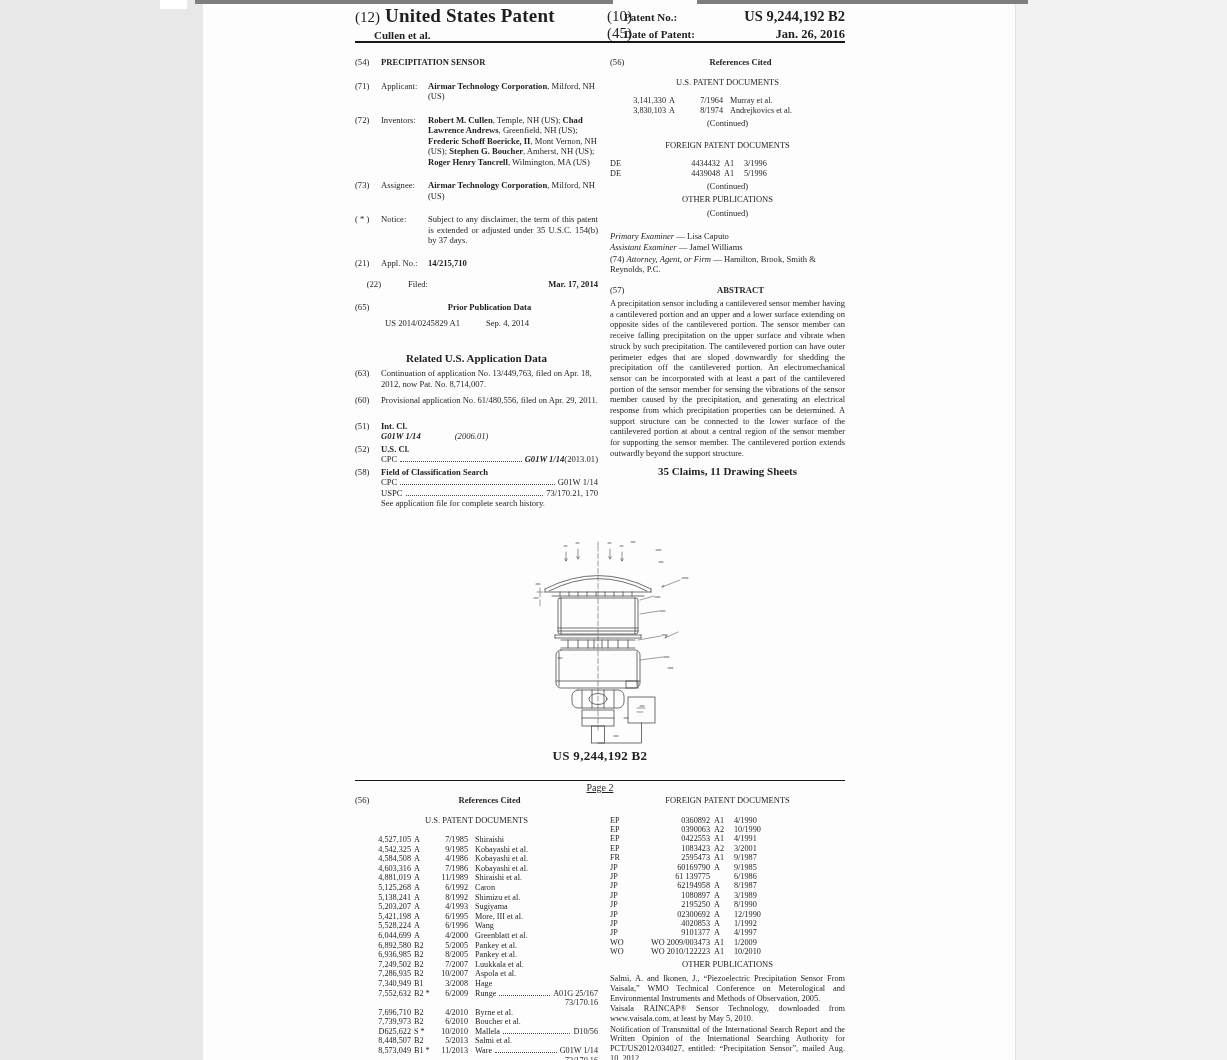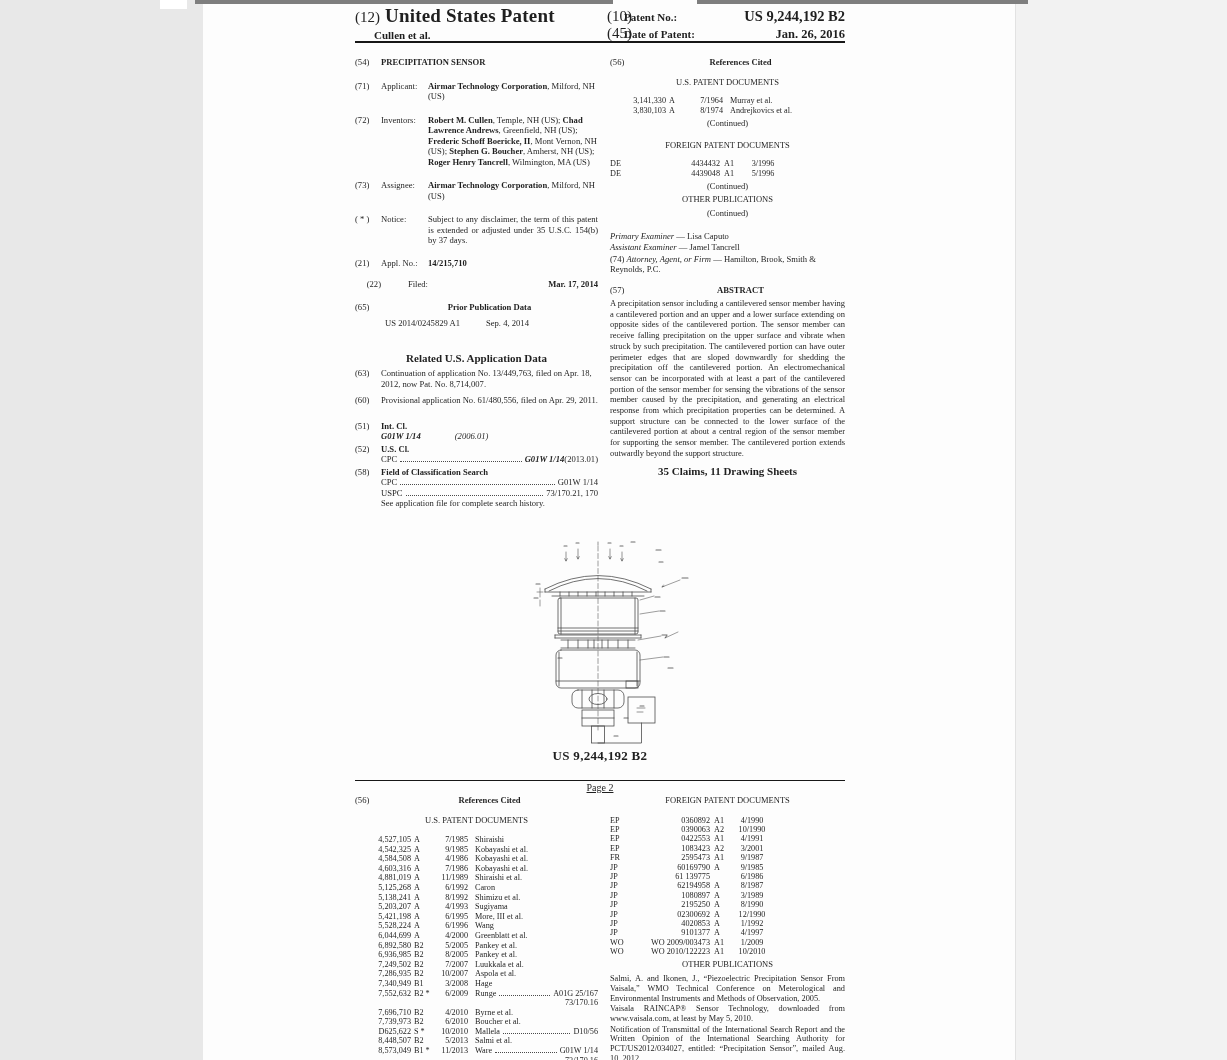--- a/index.html
+++ b/index.html
@@ -66,21 +66,21 @@
   .tbl{font-size:8.2px;}
   .trow{display:grid;line-height:9.6px;}
   .us .trow{grid-template-columns:42px 17px 34px 1fr;column-gap:3px;padding-left:14px;}
   .us .c0{text-align:right;}
   .us .c2{text-align:right;}
   .us .c3{padding-left:4px;}
   .nmflex{display:flex;align-items:baseline;}
   .contc{grid-column:1/-1;text-align:right;}
   .fr .trow{grid-template-columns:26px 70px 16px 36px;column-gap:4px;line-height:9.4px;}
   .fr .c1{text-align:right;}
-  .fr .c3{text-align:center;}
+  .fr .c3{text-align:left;}
   .fr1 .trow{grid-template-columns:36px 70px 16px 38px;}
 
   
   #figure{position:absolute;left:528px;top:540px;}
 </style>
 </head>
 <body>
 
 <div class="backdrop-left"></div>
 <div class="backdrop-right"></div>
@@ -228,21 +228,21 @@
         <span class="c0">DE</span>
         <span class="c1">4439048</span>
         <span class="c2">A1</span>
         <span class="c3">5/1996</span>
       </div>
     </div>
     <div class="h" style="margin-top: 3px;">(Continued)</div>
     <div class="h" style="margin-top: 2px;">OTHER PUBLICATIONS</div>
     <div class="h" style="margin-top: 4px;">(Continued)</div>
     <div class="ln" style="margin-top: 12px;"><span class="it">Primary Examiner</span><span> — Lisa Caputo</span></div>
-    <div class="ln" style="margin-top: 1px;"><span class="it">Assistant Examiner</span><span> — Jamel Tancrell</span></div>
+    <div class="ln" style="margin-top: 1px;"><span class="it">Assistant Examiner</span><span> — Jamel Williams</span></div>
     <div class="ln" style="margin-top: 1px;"><span>(74) </span><span class="it">Attorney, Agent, or Firm</span><span> — Hamilton, Brook, Smith &amp; Reynolds, P.C.</span></div>
     <div class="f" style="margin-top: 10px;">
       <span class="tag">(57)</span>
       <div class="txt ctr b"><span>ABSTRACT</span></div>
     </div>
     <div class="para just abstract" style="margin-top: 3px;">A precipitation sensor including a cantilevered sensor member having a cantilevered portion and an upper and a lower surface extending on opposite sides of the cantilevered portion. The sensor member can receive falling precipitation on the upper surface and vibrate when struck by such precipitation. The cantilevered portion can have outer perimeter edges that are sloped downwardly for shedding the precipitation off the cantilevered portion. An electromechanical sensor can be incorporated with at least a part of the cantilevered portion of the sensor member for sensing the vibrations of the sensor member caused by the precipitation, and generating an electrical response from which precipitation properties can be determined. A support structure can be connected to the lower surface of the cantilevered portion at about a central region of the sensor member for supporting the sensor member. The cantilevered portion extends outwardly beyond the support structure.</div>
     <div class="h b" style="margin-top: 7px;">35 Claims, 11 Drawing Sheets</div>
   </div>
 
 <svg id="figure" width="215" height="205" viewBox="0 0 215 205" xmlns="http://www.w3.org/2000/svg">

